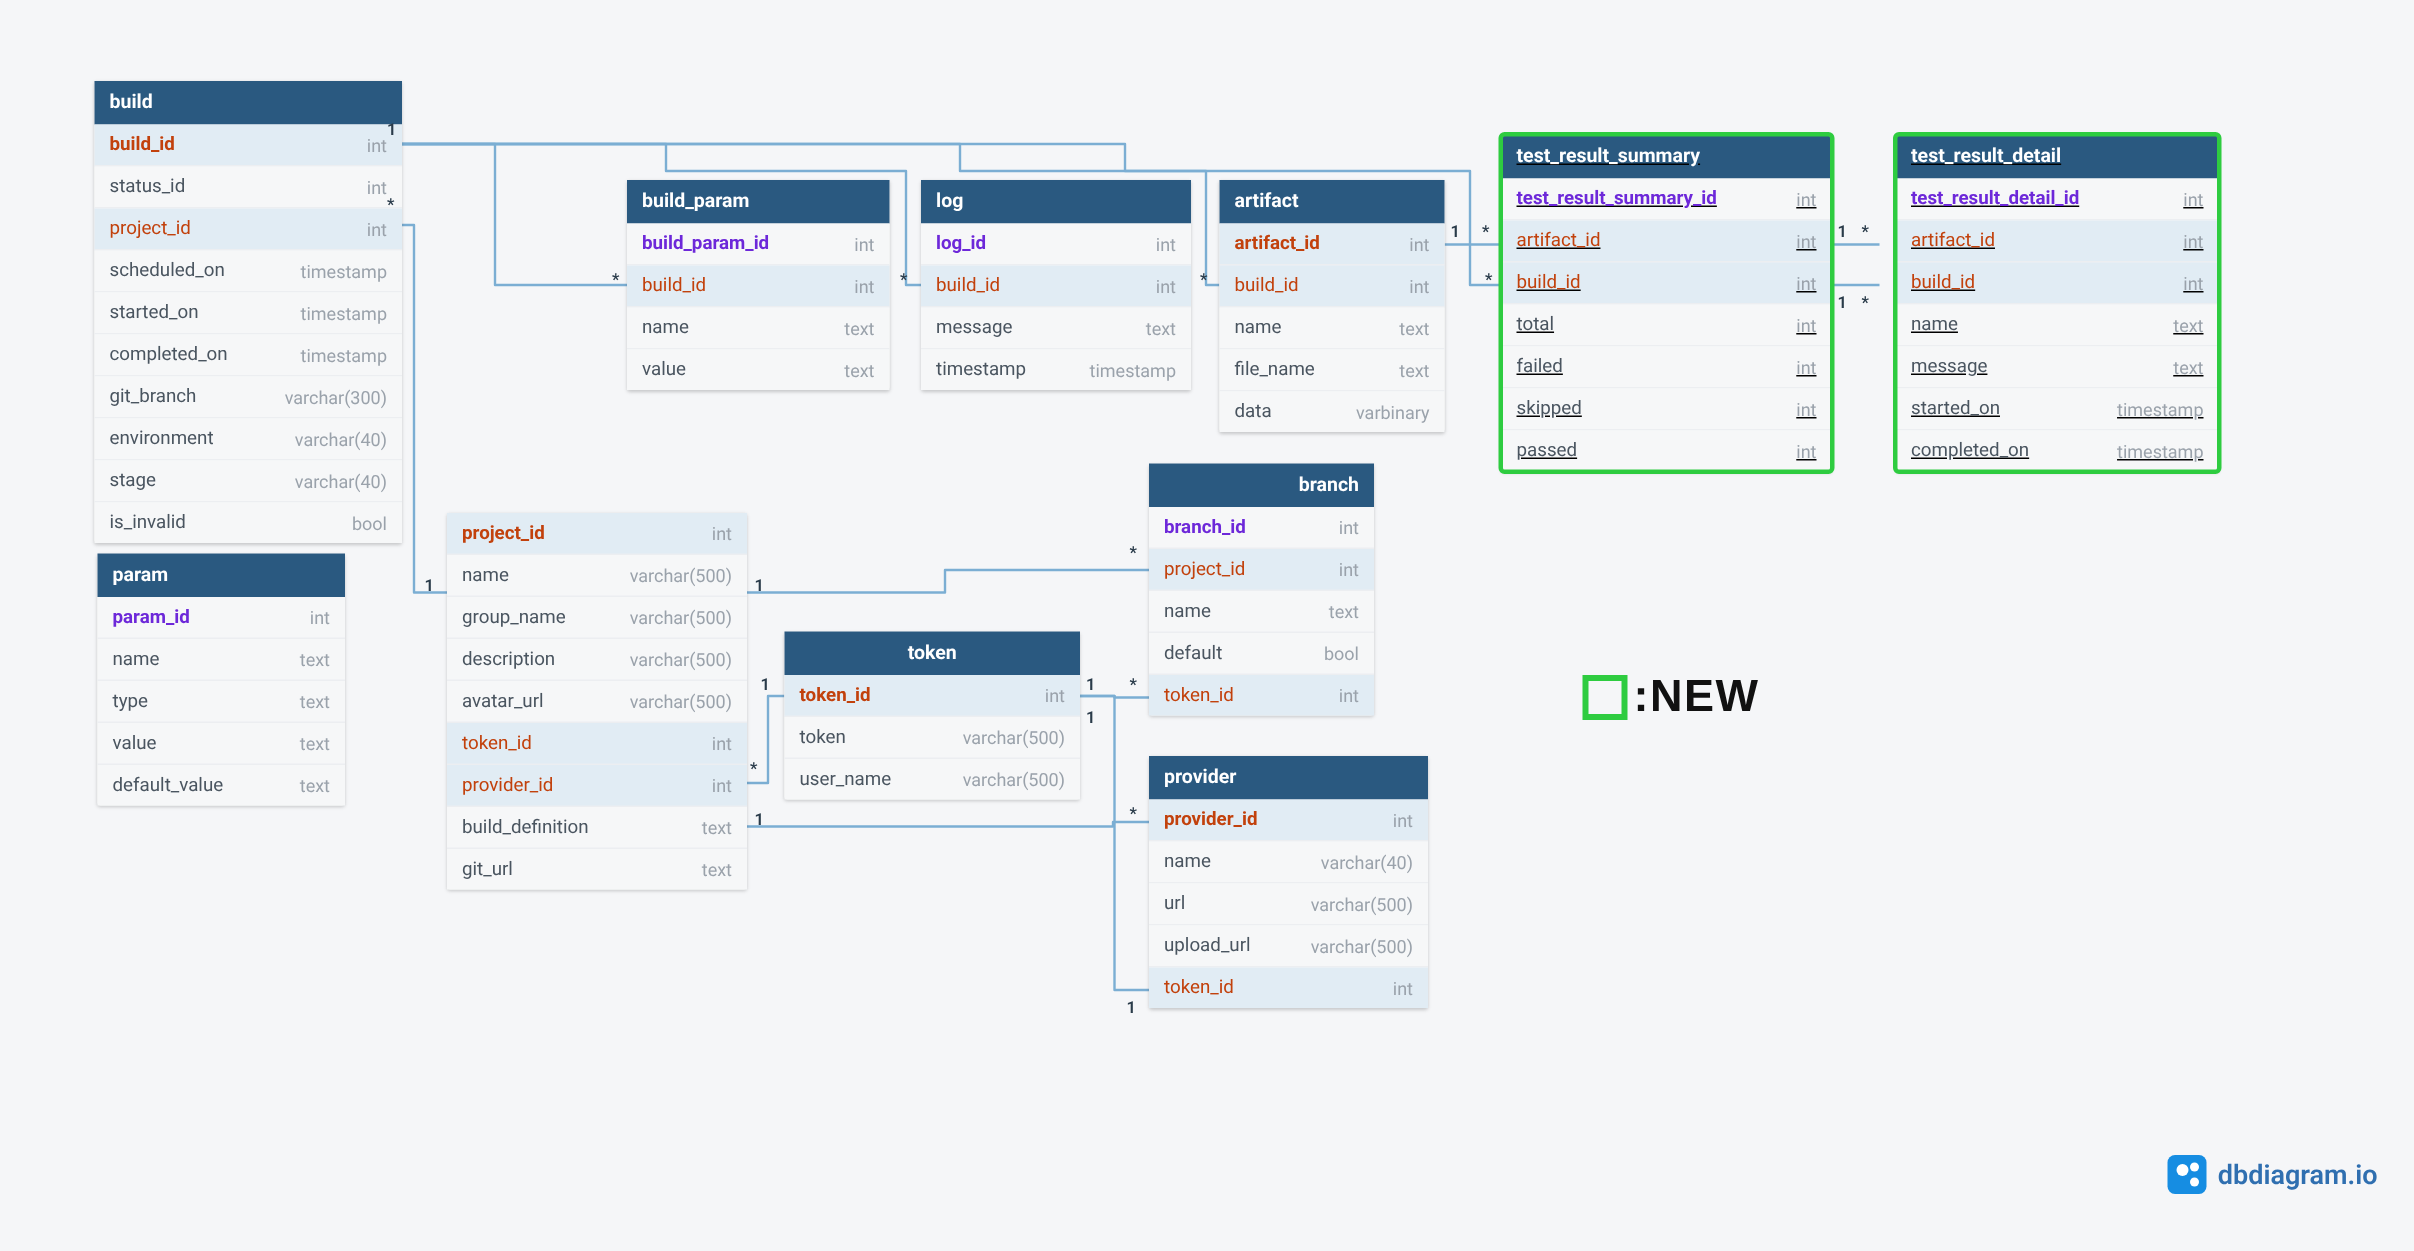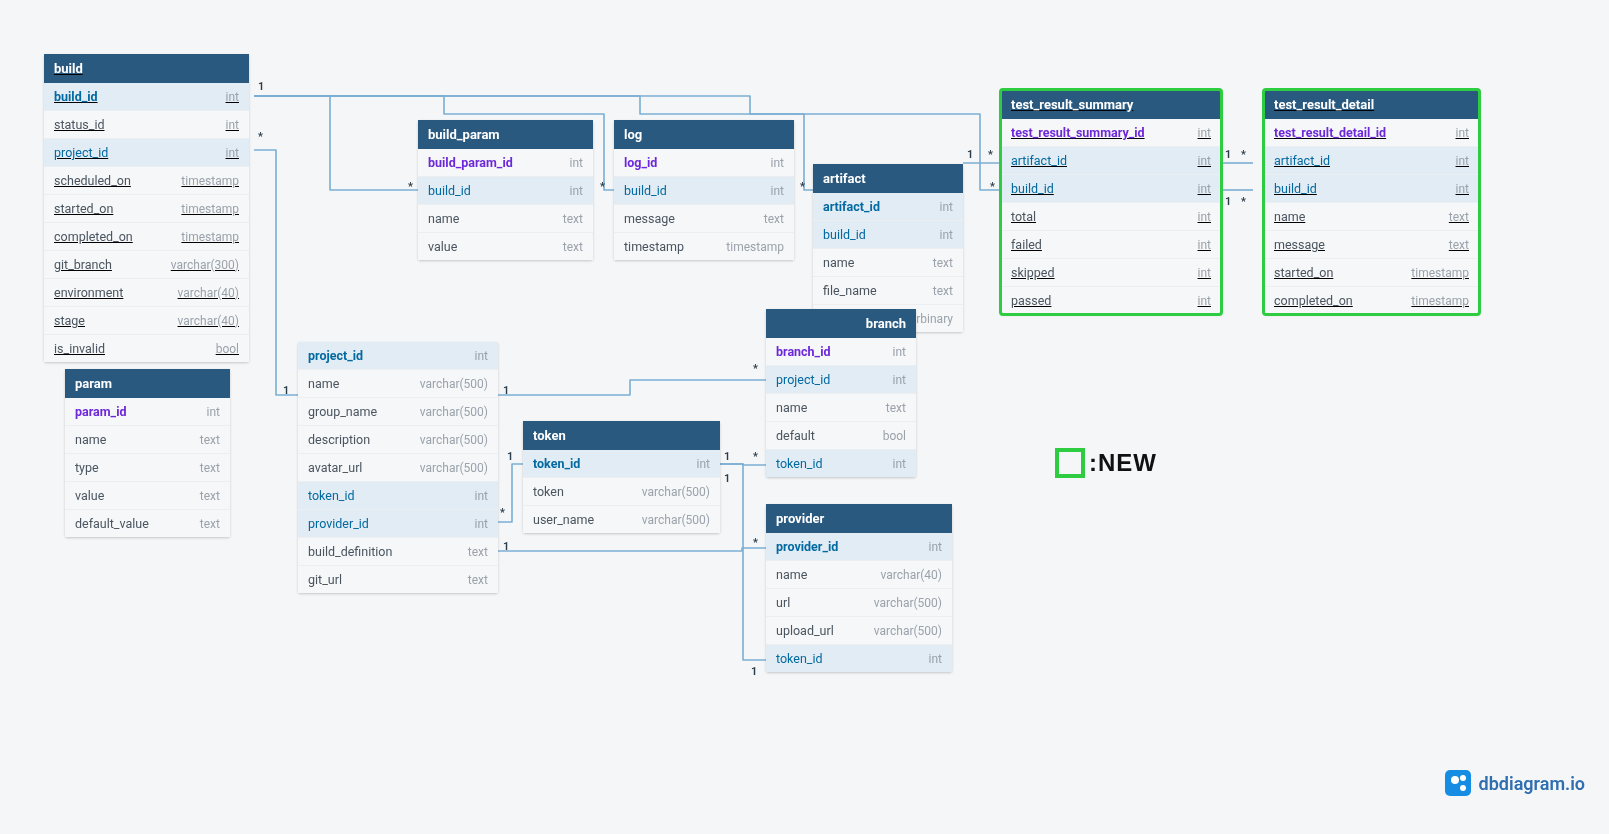--- a/index.html
+++ b/index.html
@@ -42,29 +42,29 @@
     padding: 0 10px;
     height: 27px;
     border-bottom: 1px solid #eceef1;
     background: #f6f7f8;
   }
   .row:last-child { border-bottom: none; }
   .row .fname { color: #4a5560; }
   .row .ftype { color: #9aa2ab; font-size: 12px; }
   .row.pk .fname { font-weight: 700; color: #6d28d9; }
   .row.fk { background: #e1ecf4; }
-  .row.fk .fname { color: #0369a1; }
+  .row.fk .fname { color: #c2410c; }
   .legend {
     position: absolute;
     left: 1055px;
     top: 448px;
     display: flex;
     align-items: center;
     font-family: "Comic Sans MS", "Comic Sans", cursive, sans-serif;
-    font-size: 24px;
+    font-size: 30px;
     font-weight: 700;
     letter-spacing: 1px;
     color: #111;
   }
   .legend .box {
     width: 22px;
     height: 22px;
     border: 4px solid #2ecc40;
     margin-right: 4px;
   }
@@ -141,21 +141,21 @@
   <div class="legend">
     <span class="box"></span>
     <span>:NEW</span>
   </div>
 
   <div class="watermark">
     <span class="logo"></span>
     <span>dbdiagram.io</span>
   </div>
 
-<div class="entity" style="left: 44px; top: 54px; width: 205px; text-decoration: underline;">
+<div class="entity" style="left: 63px; top: 54px; width: 205px;">
       <div class="entity-header">build</div>
       <div class="row pk fk">
         <span class="fname">build_id</span>
         <span class="ftype">int</span>
       </div>
       <div class="row">
         <span class="fname">status_id</span>
         <span class="ftype">int</span>
       </div>
       <div class="row fk">
@@ -245,21 +245,21 @@
       </div>
       <div class="row">
         <span class="fname">message</span>
         <span class="ftype">text</span>
       </div>
       <div class="row">
         <span class="fname">timestamp</span>
         <span class="ftype">timestamp</span>
       </div>
     </div>
-    <div class="entity" style="left: 813px; top: 120px; width: 150px; margin-top: 44px;">
+    <div class="entity" style="left: 813px; top: 120px; width: 150px;">
       <div class="entity-header">artifact</div>
       <div class="row pk fk">
         <span class="fname">artifact_id</span>
         <span class="ftype">int</span>
       </div>
       <div class="row fk">
         <span class="fname">build_id</span>
         <span class="ftype">int</span>
       </div>
       <div class="row">
@@ -306,21 +306,21 @@
       </div>
       <div class="row">
         <span class="fname">build_definition</span>
         <span class="ftype">text</span>
       </div>
       <div class="row">
         <span class="fname">git_url</span>
         <span class="ftype">text</span>
       </div>
     </div>
-    <div class="entity" style="left: 523px; top: 421px; width: 197px;">
+    <div class="entity" style="left: 523px; top: 421px; width: 197px; text-align: center;">
       <div class="entity-header">token</div>
       <div class="row pk fk">
         <span class="fname">token_id</span>
         <span class="ftype">int</span>
       </div>
       <div class="row">
         <span class="fname">token</span>
         <span class="ftype">varchar(500)</span>
       </div>
       <div class="row">

